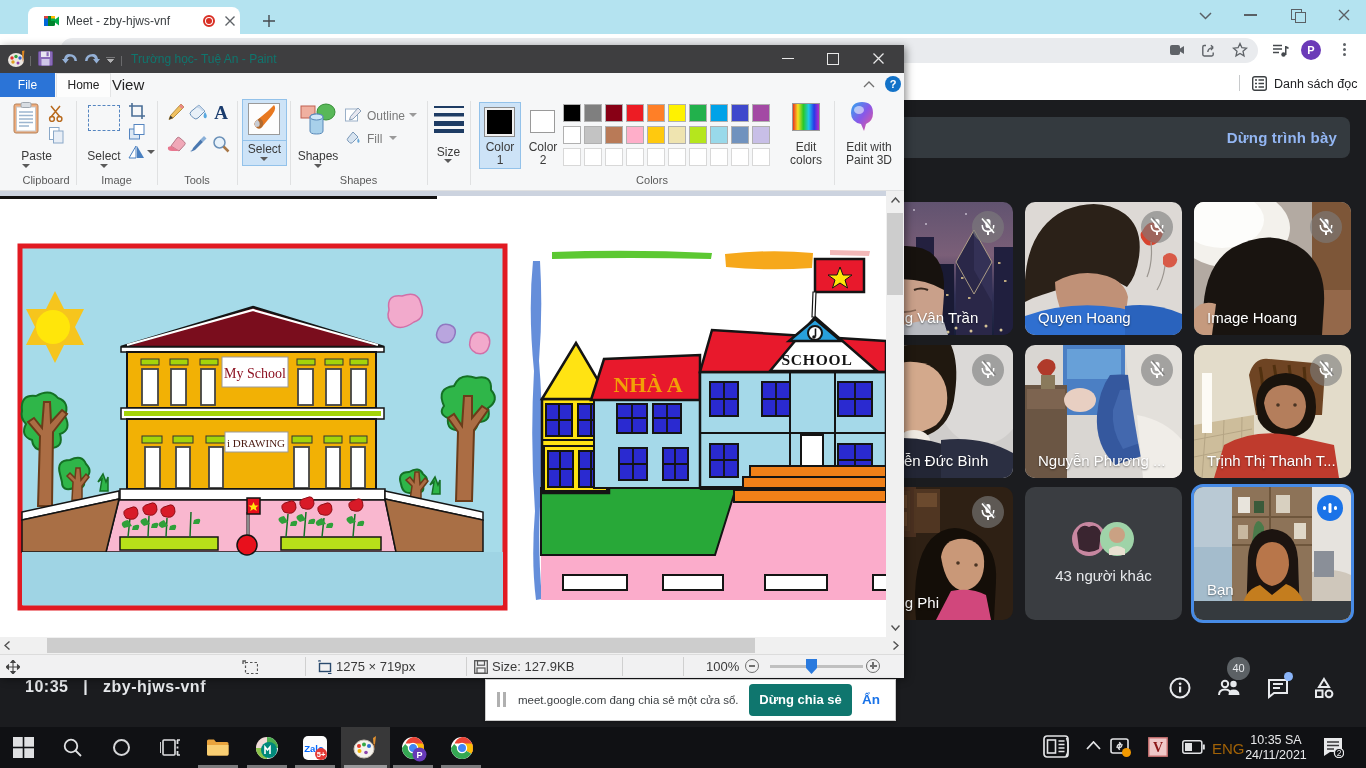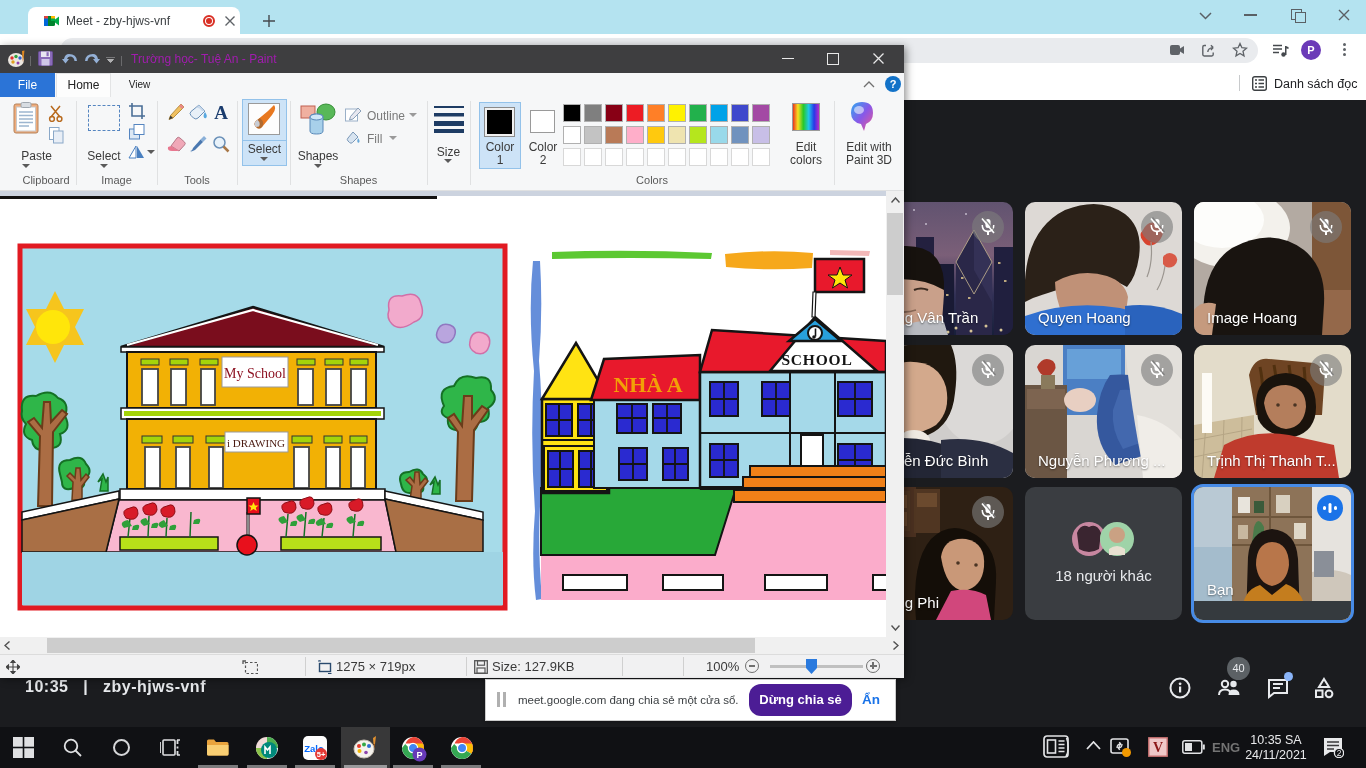--- a/index.html
+++ b/index.html
@@ -92,20 +92,23 @@
 <div class="abs" style="left:1343px;top:53px;width:3px;height:3px;border-radius:50%;background:#5f6368"></div>
 <div class="abs" id="bookmarks"></div>
 <div class="abs" style="left:1239px;top:75px;width:1px;height:16px;background:#c8cacc"></div>
 <svg class="abs" style="left:1252px;top:76px" width="15" height="15" viewBox="0 0 15 15">
       <rect x="0.7" y="0.7" width="13.6" height="13.6" rx="2" fill="none" stroke="#3c4043" stroke-width="1.4"></rect>
       <path d="M3 4H5M6.5 4H12M3 7.5H5M6.5 7.5H12M3 11H5M6.5 11H12" stroke="#3c4043" stroke-width="1.4"></path>
     </svg>
 <div class="abs" style="left:1274px;top:77px;font-size:12.5px;color:#202124">Danh sách đọc</div>
 
 <div class="abs" id="meetbg"></div>
+<div class="abs" id="banner">
+      <div style="position:absolute;right:13px;top:12px;font-size:15px;color:#93b6f3;font-weight:bold;letter-spacing:.2px">Dừng trình bày</div>
+    </div>
 <div class="abs" id="meetclock">10:35&nbsp;&nbsp;&nbsp;|&nbsp;&nbsp;&nbsp;zby-hjws-vnf</div>
 
 <div id="tiles">
 
 <div class="tile" style="left:856px;top:202px">
 <svg width="157" height="133" viewBox="0 0 157 133">
 <defs>
             <linearGradient id="sky1" x1="0" y1="0" x2="0" y2="1">
               <stop offset="0" stop-color="#615370"></stop>
               <stop offset="0.4" stop-color="#7b5f78"></stop>
@@ -325,21 +328,21 @@
 </div>
 
 <div class="tile" style="left:1025px;top:487px;background:#3a3d41">
 <svg width="157" height="133" viewBox="0 0 157 133">
 <circle cx="64" cy="52" r="17" fill="#c787a0"></circle>
 <path d="M52 46 Q56 36 64 40 Q72 36 76 46 L74 62 Q64 68 54 62Z" fill="#3a2530"></path>
 <circle cx="92" cy="52" r="17" fill="#9fd3a8"></circle>
 <circle cx="92" cy="48" r="8" fill="#caa183"></circle>
 <path d="M84 62 Q92 56 100 62 L100 68 L84 68Z" fill="#e8e0d0"></path>
 </svg>
-<div style="position:absolute;left:0;top:80px;width:157px;text-align:center;color:#e8eaed;font-size:15px">18 người khác</div>
+<div style="position:absolute;left:0;top:80px;width:157px;text-align:center;color:#e8eaed;font-size:15px">43 người khác</div>
 </div>
 
 <div class="tile" style="left:1194px;top:487px;border:3px solid #478be6;border-radius:12px;left:1191px;top:484px">
 <svg width="157" height="133" viewBox="0 0 157 133">
 <rect width="157" height="133" fill="#8a7a64"></rect>
 <rect x="0" y="0" width="38" height="133" fill="#b9c9d4"></rect>
 <rect x="0" y="60" width="38" height="73" fill="#a4bccc"></rect>
 <rect x="38" y="0" width="80" height="133" fill="#8d7358"></rect>
 <g stroke="#6e563c" stroke-width="2">
             <path d="M38 30 H118M38 58 H118M76 0 V90"></path>
@@ -420,30 +423,30 @@
   <svg class="abs" style="left:62px;top:7px" width="16" height="14" viewBox="0 0 16 14">
         <path d="M7 2 Q3 2 2 7 L0 7 L3.5 11.5 L7 7 L5 7 Q5.5 4.5 8 4.5 Q12 4.5 12.5 9 L15 9 Q14.5 2 7 2Z" fill="#94b0d6"></path>
       </svg>
   <svg class="abs" style="left:84px;top:7px" width="16" height="14" viewBox="0 0 16 14" transform="scale(-1,1)">
         <path d="M7 2 Q3 2 2 7 L0 7 L3.5 11.5 L7 7 L5 7 Q5.5 4.5 8 4.5 Q12 4.5 12.5 9 L15 9 Q14.5 2 7 2Z" fill="#94b0d6"></path>
       </svg>
   <svg class="abs" style="left:106px;top:12px" width="9" height="6" viewBox="0 0 9 6">
         <path d="M0 0H9M1.5 2.5L4.5 5.5L7.5 2.5Z" stroke="#b0b0b2" fill="#b0b0b2"></path>
       </svg>
   <div class="abs" style="left:121px;top:11px;width:1px;height:10px;background:#6a6a6c"></div>
-  <div class="abs" style="left:131px;top:7px;font-size:12px;color:#a21caf">Trường học- Tuệ An - Paint</div>
+  <div class="abs" style="left:131px;top:7px;font-size:12px;color:#0f766e">Trường học- Tuệ An - Paint</div>
   <div class="abs" style="left:782px;top:13px;width:12px;height:1.4px;background:#e8e8e8"></div>
   <div class="abs" style="left:827px;top:8px;width:10px;height:10px;border:1.4px solid #e8e8e8"></div>
   <svg class="abs" style="left:873px;top:8px" width="11" height="11" viewBox="0 0 11 11">
         <path d="M0.5 0.5L10.5 10.5M10.5 0.5L0.5 10.5" stroke="#e8e8e8" stroke-width="1.3"></path>
       </svg>
   <div class="abs" id="ptabs"></div>
   <div class="abs" style="left:0px;top:28px;width:55px;height:24px;background:#2b74d7;color:#fff;font-size:12px;text-align:center;line-height:24px">File</div>
   <div class="abs" style="left:56px;top:28px;width:55px;height:24px;background:#fdfdfd;border:1px solid #e3e4e5;border-bottom:none;box-sizing:border-box;color:#222;font-size:12px;text-align:center;line-height:23px">Home</div>
-  <div class="abs" style="left:112px;top:28px;width:55px;height:24px;color:#222;font-size:10px;text-align:center;line-height:24px">View</div>
+  <div class="abs" style="left:112px;top:28px;width:55px;height:24px;color:#222;font-size:15px;line-height:24px">View</div>
   <svg class="abs" style="left:863px;top:36px" width="12" height="7" viewBox="0 0 12 7">
         <path d="M1 6L6 1L11 6" stroke="#707070" stroke-width="1.3" fill="none"></path>
       </svg>
   <div class="abs" style="left:885px;top:31px;width:16px;height:16px;border-radius:50%;background:#1272c8;color:#fff;font-size:11px;font-weight:bold;text-align:center;line-height:16px">?</div>
   <div class="abs" id="pribbon"></div>
 
   <div class="gsep" style="left:76px"></div>
       <div class="gsep" style="left:157px"></div>
       <div class="gsep" style="left:237px"></div>
       <div class="gsep" style="left:290px"></div>
@@ -893,21 +896,21 @@
     <div style="position:absolute;left:866px;top:4px;width:14px;height:14px;border-radius:50%;border:1.2px solid #707070;box-sizing:border-box"></div>
     <div style="position:absolute;left:869.5px;top:10.2px;width:7px;height:1.5px;background:#707070"></div>
     <div style="position:absolute;left:872.4px;top:7.3px;width:1.5px;height:7px;background:#707070"></div>
   </div>
 </div>
 
 <div class="abs" id="notif">
   <div style="position:absolute;left:11px;top:12px;width:3px;height:15px;background:#b0b0b0"></div>
   <div style="position:absolute;left:17px;top:12px;width:3px;height:15px;background:#b0b0b0"></div>
   <div style="position:absolute;left:32px;top:14px;font-size:11.5px;color:#3c4043">meet.google.com đang chia sẻ một cửa sổ.</div>
-  <div style="position:absolute;left:263px;top:4px;width:103px;height:32px;background:#4c1d95;border-radius:12px;color:#fff;font-size:13px;font-weight:bold;text-align:center;line-height:32px">Dừng chia sẻ</div>
+  <div style="position:absolute;left:263px;top:4px;width:103px;height:32px;background:#0f766e;border-radius:4px;color:#fff;font-size:13px;font-weight:bold;text-align:center;line-height:32px">Dừng chia sẻ</div>
   <div style="position:absolute;left:376px;top:12px;font-size:13.5px;color:#1a73e8;font-weight:bold">Ẩn</div>
 </div>
 
 <div class="abs" id="taskbar">
   <svg style="position:absolute;left:13px;top:10px" width="21" height="21" viewBox="0 0 21 21">
         <g fill="#dfe0e2">
           <rect x="0" y="0" width="9.7" height="9.7"></rect>
           <rect x="11.3" y="0" width="9.7" height="9.7"></rect>
           <rect x="0" y="11.3" width="9.7" height="9.7"></rect>
           <rect x="11.3" y="11.3" width="9.7" height="9.7"></rect>
@@ -993,21 +996,21 @@
       </svg>
   <svg style="position:absolute;left:1148px;top:10px" width="20" height="20" viewBox="0 0 20 20">
         <rect x="0.8" y="0.8" width="18.4" height="18.4" fill="#efc8c8" stroke="#c87070" stroke-width="1.4"></rect>
         <text x="10" y="15" font-size="14" font-weight="bold" fill="#8c1818" text-anchor="middle" font-family="Liberation Serif">V</text>
       </svg>
   <svg style="position:absolute;left:1182px;top:13px" width="23" height="14" viewBox="0 0 23 14">
         <rect x="0.8" y="0.8" width="19" height="12.4" rx="2" fill="none" stroke="#e2e3e5" stroke-width="1.5"></rect>
         <rect x="20.8" y="4.5" width="2" height="5" fill="#e2e3e5"></rect>
         <rect x="3" y="3" width="7" height="8" fill="#e2e3e5"></rect>
       </svg>
-  <div style="position:absolute;left:1212px;top:13px;font-size:13px;color:#737373;font-weight:700">ENG</div>
+  <div style="position:absolute;left:1212px;top:13px;font-size:15px;color:#a16207;font-weight:400">ENG</div>
   <div style="position:absolute;left:1243px;top:6px;width:66px;text-align:center;font-size:12.5px;color:#e8e9eb">10:35 SA</div>
   <div style="position:absolute;left:1240px;top:21px;width:72px;text-align:center;font-size:12.5px;color:#e8e9eb">24/11/2021</div>
   <svg style="position:absolute;left:1322px;top:10px" width="22" height="21" viewBox="0 0 22 21">
         <path d="M2 1 H20 V15 H8 L2 19Z" fill="#e8e9eb"></path>
         <path d="M5 5 H17M5 8.5 H17M5 12 H12" stroke="#3a3a3c" stroke-width="1.4"></path>
         <circle cx="17" cy="16" r="4.6" fill="#101114" stroke="#e8e9eb" stroke-width="1.3"></circle>
         <text x="17" y="19.2" font-size="8.5" fill="#e8e9eb" text-anchor="middle" font-family="Liberation Sans">2</text>
       </svg>
 </div>
 </div>

